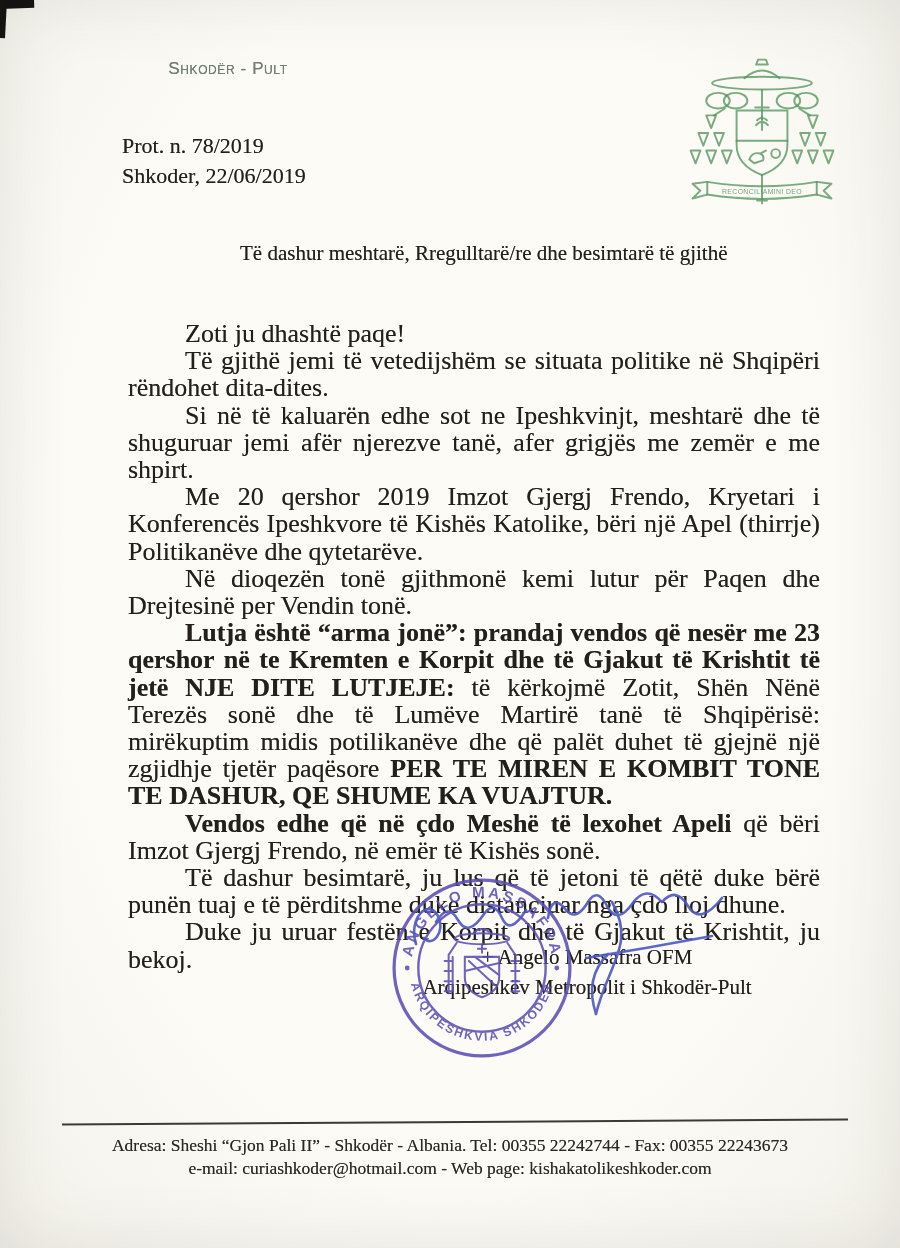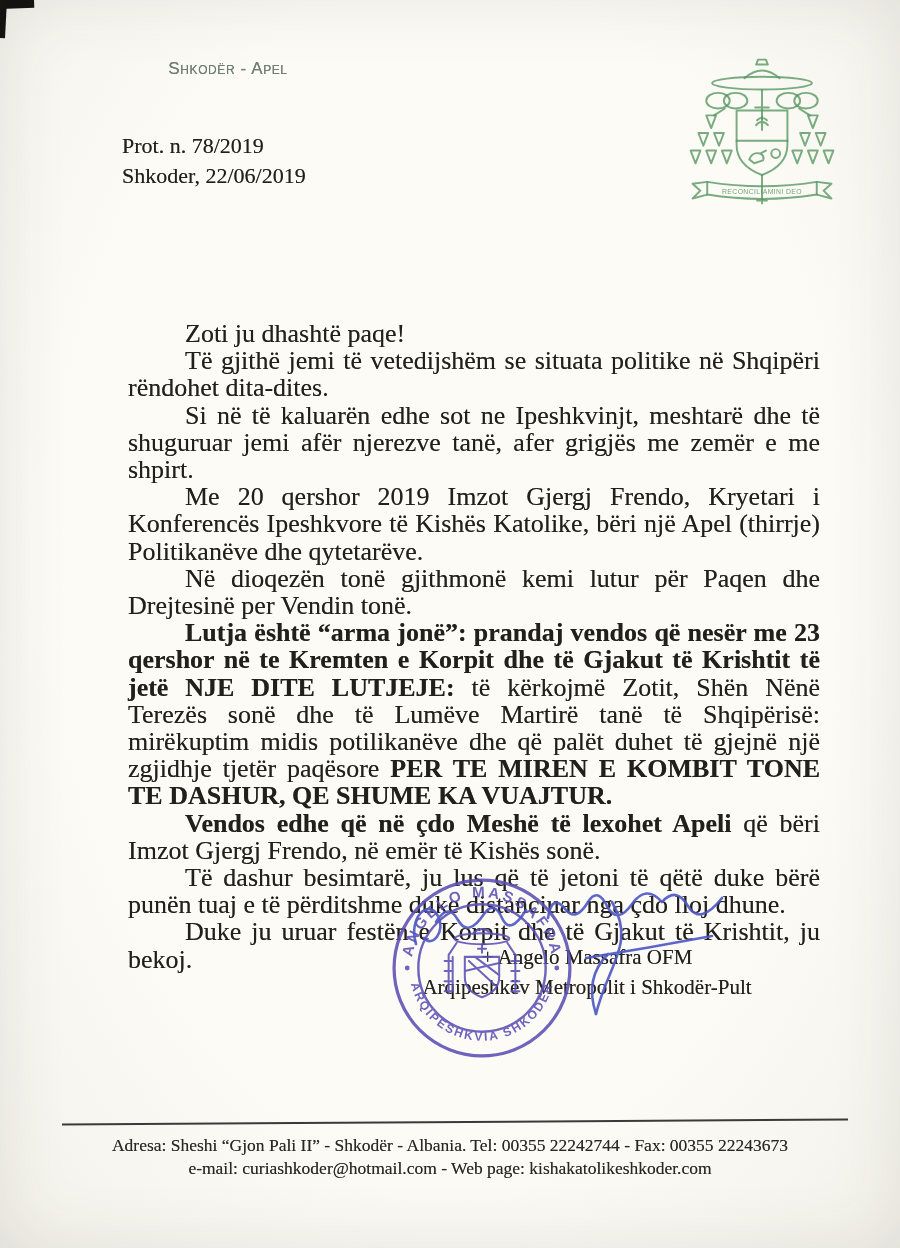--- a/index.html
+++ b/index.html
@@ -61,21 +61,21 @@
 </style>
 </head>
 <body>
 
 <div class="page">
 
   <div class="corner-a"></div>
   <div class="corner-b"></div>
 
   <div class="letterhead">
-    <div class="lh2 txt">Shkodër - Apel</div>
+    <div class="lh2 txt">Shkodër - Pult</div>
   </div>
 
   <svg class="crest" viewBox="0 0 180 158">
     <g fill="none" stroke="#55955f" stroke-width="2" stroke-opacity="0.78" stroke-linecap="round" stroke-linejoin="round">
 
       <ellipse cx="90" cy="29" rx="51" ry="6.5"></ellipse>
       <path d="M72,24 Q90,8 108,24"></path>
       <path d="M84,10 h12 l-2,-5 h-8 Z"></path>
 
       <path d="M90,36 V48 M90,48 V66 M83,54 H97"></path>
@@ -111,20 +111,21 @@
       <path d="M146,130 L161,132 L153,139 L161,147 L146,143"></path>
     </g>
     <text x="90" y="142" text-anchor="middle" font-family="Liberation Sans, sans-serif" font-size="7" letter-spacing="0.4" fill="#55955f" fill-opacity="0.85">RECONCILIAMINI DEO</text>
   </svg>
 
   <div class="meta">
     <div class="txt">Prot. n. 78/2019</div>
     <div class="txt">Shkoder, 22/06/2019</div>
   </div>
 
+  <div class="salutation txt">Të dashur meshtarë, Rregulltarë/re dhe besimtarë të gjithë</div>
 
   <div class="body-text">
     <p class="txt">Zoti ju dhashtë paqe!</p>
     <p class="txt">Të gjithë jemi të vetedijshëm se situata politike në Shqipëri rëndohet dita-dites.</p>
     <p class="txt">Si në të kaluarën edhe sot ne Ipeshkvinjt, meshtarë dhe të shuguruar jemi afër njerezve tanë, afer grigjës me zemër e me shpirt.</p>
     <p class="txt">Me 20 qershor 2019 Imzot Gjergj Frendo, Kryetari i Konferencës Ipeshkvore të Kishës Katolike, bëri një Apel (thirrje) Politikanëve dhe qytetarëve.</p>
     <p class="txt">Në dioqezën tonë gjithmonë kemi lutur për Paqen dhe Drejtesinë per Vendin tonë.</p>
     <p class="txt"><span class="b">Lutja është “arma jonë”: prandaj vendos që nesër me 23 qershor në te Kremten e Korpit dhe të Gjakut të Krishtit të jetë NJE DITE LUTJEJE:</span><span> të kërkojmë Zotit, Shën Nënë Terezës sonë dhe të Lumëve Martirë tanë të Shqipërisë: mirëkuptim midis potilikanëve dhe që palët duhet të gjejnë një zgjidhje tjetër paqësore </span><span class="b">PER TE MIREN E KOMBIT TONE TE DASHUR, QE SHUME KA VUAJTUR.</span></p>
     <p class="txt"><span class="b">Vendos edhe që në çdo Meshë të lexohet Apeli</span><span> që bëri Imzot Gjergj Frendo, në emër të Kishës sonë.</span></p>
     <p class="txt">Të dashur besimtarë, ju lus që të jetoni të qëtë duke bërë punën tuaj e të përditshme duke distanciuar nga çdo lloj dhune.</p>

